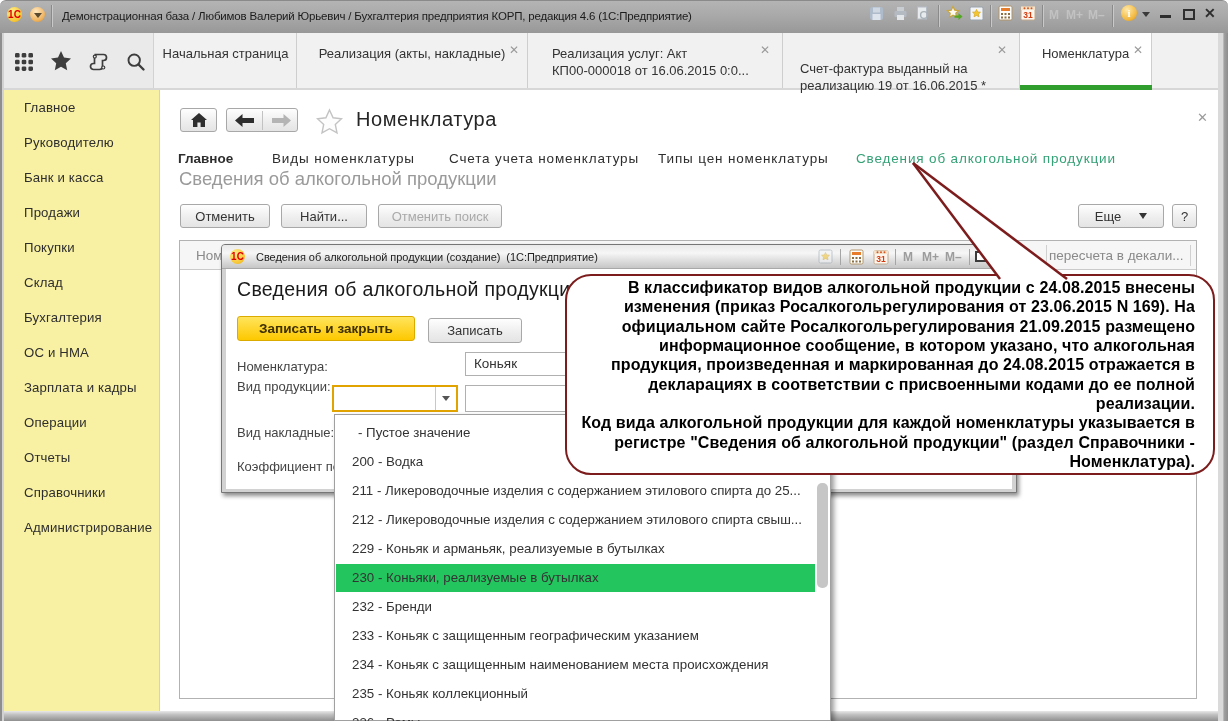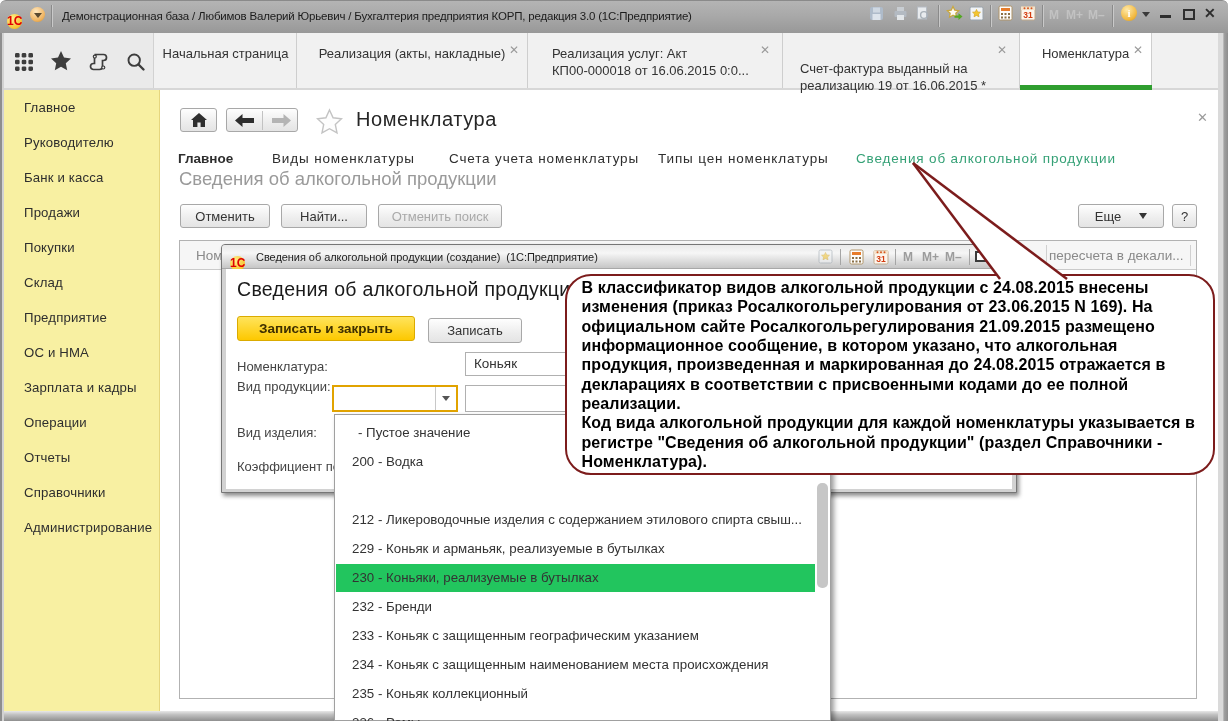--- a/index.html
+++ b/index.html
@@ -5,21 +5,21 @@
 html,body { width:1228px; height:721px; overflow:hidden; }
 body { font-family:"Liberation Sans", sans-serif; position:relative; background:#fff; }
 .abs { position:absolute; }
 
 #titlebar { left:0; top:0; width:1228px; height:33px;
   background:linear-gradient(#b4b4b4,#a9a9a9 45%,#989898);
   border-top:1px solid #8a8a8a; border-radius:6px 6px 0 0; z-index:5; }
 #titlebar .ttext { left:62px; top:9px; font-size:11.5px; letter-spacing:-0.18px; color:#1b1b1b; white-space:nowrap; }
 .circ1c { left:7px; top:6px; width:15px; height:15px; border-radius:50%;
   background:radial-gradient(circle at 35% 30%, #ffef8a, #f6c431 70%, #d99b00);
-  font-size:12px; font-weight:bold; color:#e00000; text-align:center; line-height:15px;margin-top:7px; }
+  font-size:10px; font-weight:bold; color:#e00000; text-align:center; line-height:15px; }
 .circor { left:30px; top:6px; width:15px; height:15px; border-radius:50%;
   background:radial-gradient(circle at 40% 30%, #ffe8c0, #efb35f 65%, #d18a20); }
 .circor:after { content:""; position:absolute; left:3.5px; top:6px; border-left:4px solid transparent; border-right:4px solid transparent; border-top:5px solid #5a4a30; }
 .tsep { top:4px; width:1px; height:22px; background:#8a8a8a; box-shadow:1px 0 0 #c9c9c9; }
 .mtxt { top:7px; font-size:12px; font-weight:bold; color:#c2c2c2; }
 
 #wmin { left:1160px; top:14px; width:11px; height:3px; background:#2e2e2e; }
 #wmax { left:1183px; top:8px; width:12px; height:11px; border:2px solid #2e2e2e; }
 #wclose { left:1204px; top:4px; font-size:14px; font-weight:bold; color:#2e2e2e; }
 
@@ -51,34 +51,34 @@
 #dwhite { position:absolute; left:4px; top:24px; width:786px; height:220px; background:#fff; }
 #dwhite .lbl { position:absolute; font-size:13px; color:#444; white-space:nowrap; }
 .fld { position:absolute; border:1px solid #b0b0b0; background:#fff; font-size:13.5px; color:#333; }
 
 #drop { left:334px; top:414px; width:497px; height:307px; background:#fff; border:1px solid #a0a0a0;
   box-shadow:3px 3px 5px rgba(0,0,0,.4); z-index:20; }
 #drop .it { position:absolute; left:1px; width:479px; height:29px; line-height:29px; font-size:13.3px; color:#333; padding-left:16px; white-space:nowrap; overflow:hidden; }
 #drop .hl { background:#22c55e; }
 #dthumb { position:absolute; left:482px; top:68px; width:11px; height:105px; background:#c6c6c6; border-radius:5px; }
 
-#bubble { left:565px; top:274px; width:650px; height:201px; background:#fff; border:2.5px solid #7c1c1c; border-radius:26px; z-index:30; }
+#bubble { left:565px; top:274px; width:650px; height:201px; background:#fff; border:2.5px solid #7c1c1c; border-radius:26px; z-index:30;text-align:right; }
 #btext { position:absolute; left:14.5px; top:2px; font-size:16px; font-weight:bold; color:#000; line-height:19.35px; letter-spacing:0.1px; white-space:nowrap; }
 
 #rframe { left:1218px; top:33px; width:10px; height:688px; background:linear-gradient(to right,#dadada 45%,#a0a0a0 62%,#8d8d8d); z-index:40; }
 #lframe { left:0; top:33px; width:4px; height:688px; background:linear-gradient(to right,#8e8e8e 50%,#d2d2d2 50%); z-index:40; }
 #bstrip { left:0; top:711px; width:1228px; height:10px; background:linear-gradient(#e8e8e8,#c2c2c2 35%,#8f8f8f); z-index:15; }
 </style></head>
 <body>
 
 <div id="titlebar" class="abs">
   <div class="circ1c abs">1С</div>
   <div class="circor abs"></div>
   <div class="tsep abs" style="left:51px;"></div>
-  <div class="ttext abs">Демонстрационная база / Любимов Валерий Юрьевич / Бухгалтерия предприятия КОРП, редакция 3.0  (1С:Предприятие)</div>
+  <div class="ttext abs">Демонстрационная база / Любимов Валерий Юрьевич / Бухгалтерия предприятия КОРП, редакция 4.6  (1С:Предприятие)</div>
   <svg class="abs" style="left:869px; top:5px;" width="15" height="15" viewBox="0 0 15 15">
       <rect x="1" y="1" width="13" height="13" rx="2" fill="#aebbca"></rect>
       <rect x="4" y="1.5" width="7" height="5" fill="#cfd8e2"></rect>
       <rect x="3.5" y="8" width="8" height="6" fill="#dde4ec"></rect>
     </svg>
   <svg class="abs" style="left:893px; top:5px;" width="15" height="15" viewBox="0 0 15 15">
       <rect x="4" y="1" width="7" height="4" fill="#c8cdd2"></rect>
       <rect x="1.5" y="5" width="12" height="6" rx="1" fill="#b3bac2"></rect>
       <rect x="4" y="9" width="7" height="5" fill="#e3e7ea"></rect>
     </svg>
@@ -170,21 +170,21 @@
 </div>
 <div id="greenbar" class="abs"></div>
 
 <div id="sidebar" class="abs">
   <div style="top:1px;">Главное</div>
   <div style="top:36px;">Руководителю</div>
   <div style="top:71px;">Банк и касса</div>
   <div style="top:106px;">Продажи</div>
   <div style="top:141px;">Покупки</div>
   <div style="top:176px;">Склад</div>
-  <div style="top:211px;">Предприятие</div>
+  <div style="top:211px;">Бухгалтерия</div>
   <div style="top:246px;">ОС и НМА</div>
   <div style="top:281px;">Зарплата и кадры</div>
   <div style="top:316px;">Операции</div>
   <div style="top:351px;">Отчеты</div>
   <div style="top:386px;">Справочники</div>
   <div style="top:421px;">Администрирование</div>
 </div>
 
 <div class="btn abs" style="left:180px; top:108px; width:37px; height:24px;">
     <svg width="16" height="14" viewBox="0 0 16 14">
@@ -269,28 +269,29 @@
     <div style="position:absolute; left:11px; top:47px; width:178px; height:25px; border:1px solid #dbab00; border-radius:3px; background:linear-gradient(#ffe45c,#fdc800); font-size:13.5px; font-weight:bold; color:#3f3000; display:flex; align-items:center; justify-content:center;">Записать и закрыть</div>
     <div class="btn" style="position:absolute; left:202px; top:49px; width:94px; height:25px;">Записать</div>
     <div class="lbl" style="left:11px; top:90px;">Номенклатура:</div>
     <div class="fld" style="left:239px; top:83px; width:524px; height:24px; line-height:22px; padding-left:8px;">Коньяк</div>
     <div class="lbl" style="left:11px; top:110px;text-align:right;">Вид продукции:</div>
     <div class="fld" style="left:106px; top:116px; width:126px; height:27px; border:2px solid #e1a300;">
         <i style="position:absolute; right:20px; top:0; width:1px; height:23px; background:#c8c8c8;"></i>
         <b style="position:absolute; right:6px; top:9px; border-left:4px solid transparent; border-right:4px solid transparent; border-top:5px solid #555;"></b>
       </div>
     <div class="fld" style="left:239px; top:116px; width:524px; height:27px;"></div>
-    <div class="lbl" style="left:11px; top:156px;">Вид изделия:</div>
+    <div class="lbl" style="left:11px; top:156px;">Вид накладные:</div>
     <div class="lbl" style="left:11px; top:190px;">Коэффициент пе</div>
   </div>
 </div>
 
 <div id="drop" class="abs">
   <div class="it" style="top:3px; padding-left:22px;">- Пустое значение</div>
   <div class="it" style="top:32px;">200 - Водка</div>
+  <div class="it" style="top:61px;">211 - Ликероводочные изделия с содержанием этилового спирта до 25...</div>
   <div class="it" style="top:90px;">212 - Ликероводочные изделия с содержанием этилового спирта свыш...</div>
   <div class="it" style="top:119px;">229 - Коньяк и арманьяк, реализуемые в бутылках</div>
   <div class="it hl" style="top:149px; height:27.5px; line-height:27px;">230 - Коньяки, реализуемые в бутылках</div>
   <div class="it" style="top:177px;">232 - Бренди</div>
   <div class="it" style="top:206px;">233 - Коньяк с защищенным географическим указанием</div>
   <div class="it" style="top:235px;">234 - Коньяк с защищенным наименованием места происхождения</div>
   <div class="it" style="top:264px;">235 - Коньяк коллекционный</div>
   <div class="it" style="top:293px;">236 - Ромы</div>
   <div id="dthumb"></div>
 </div>

